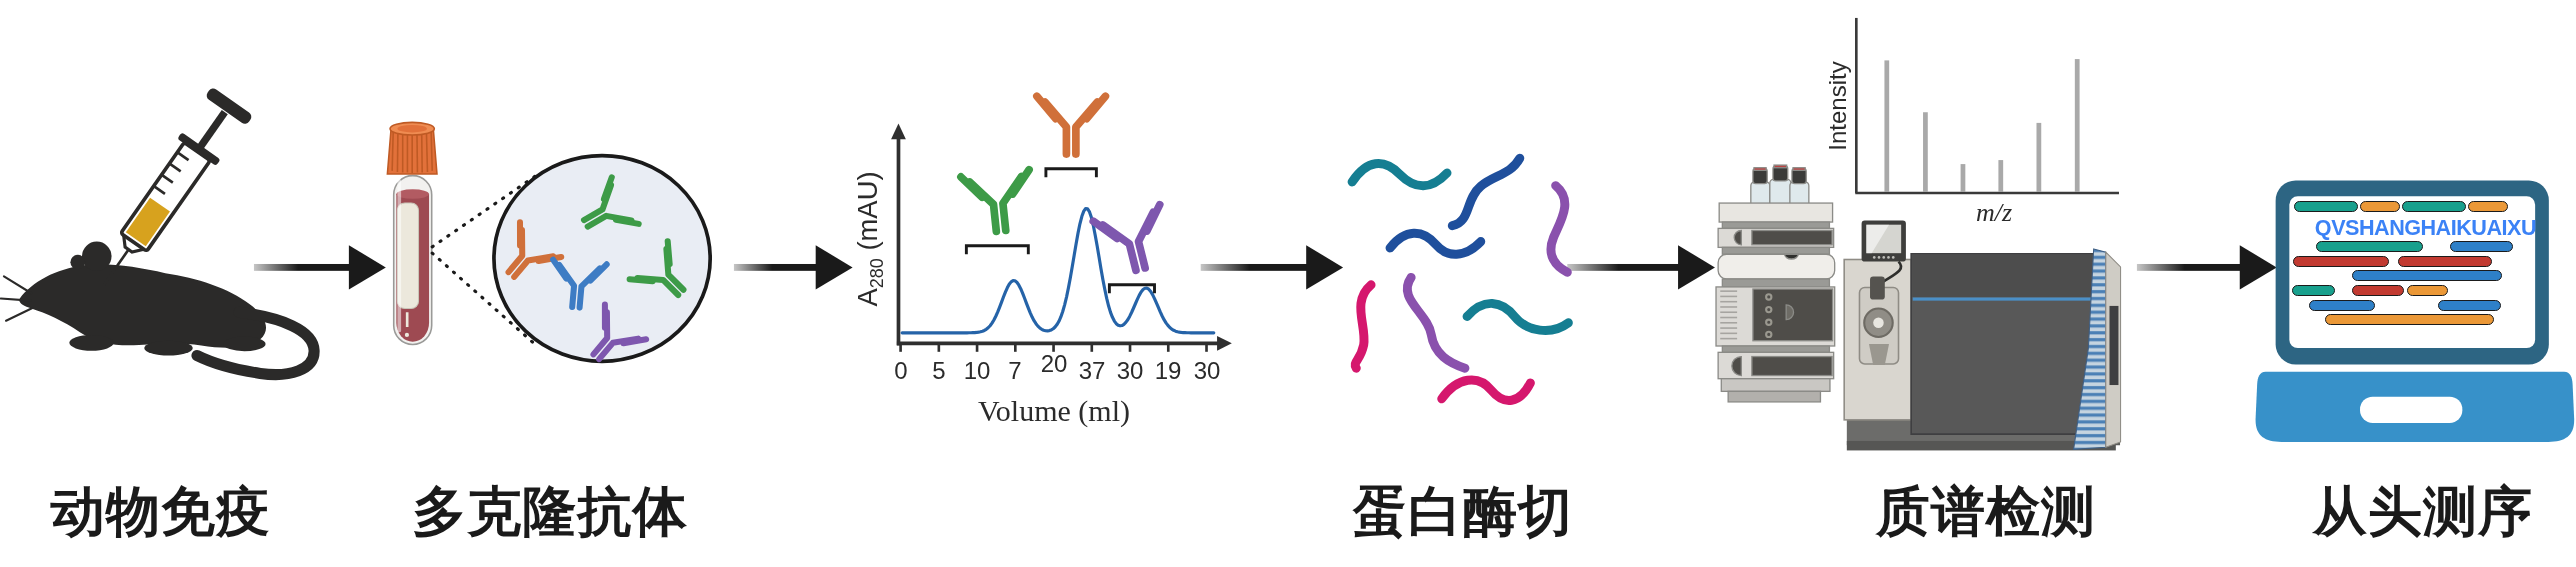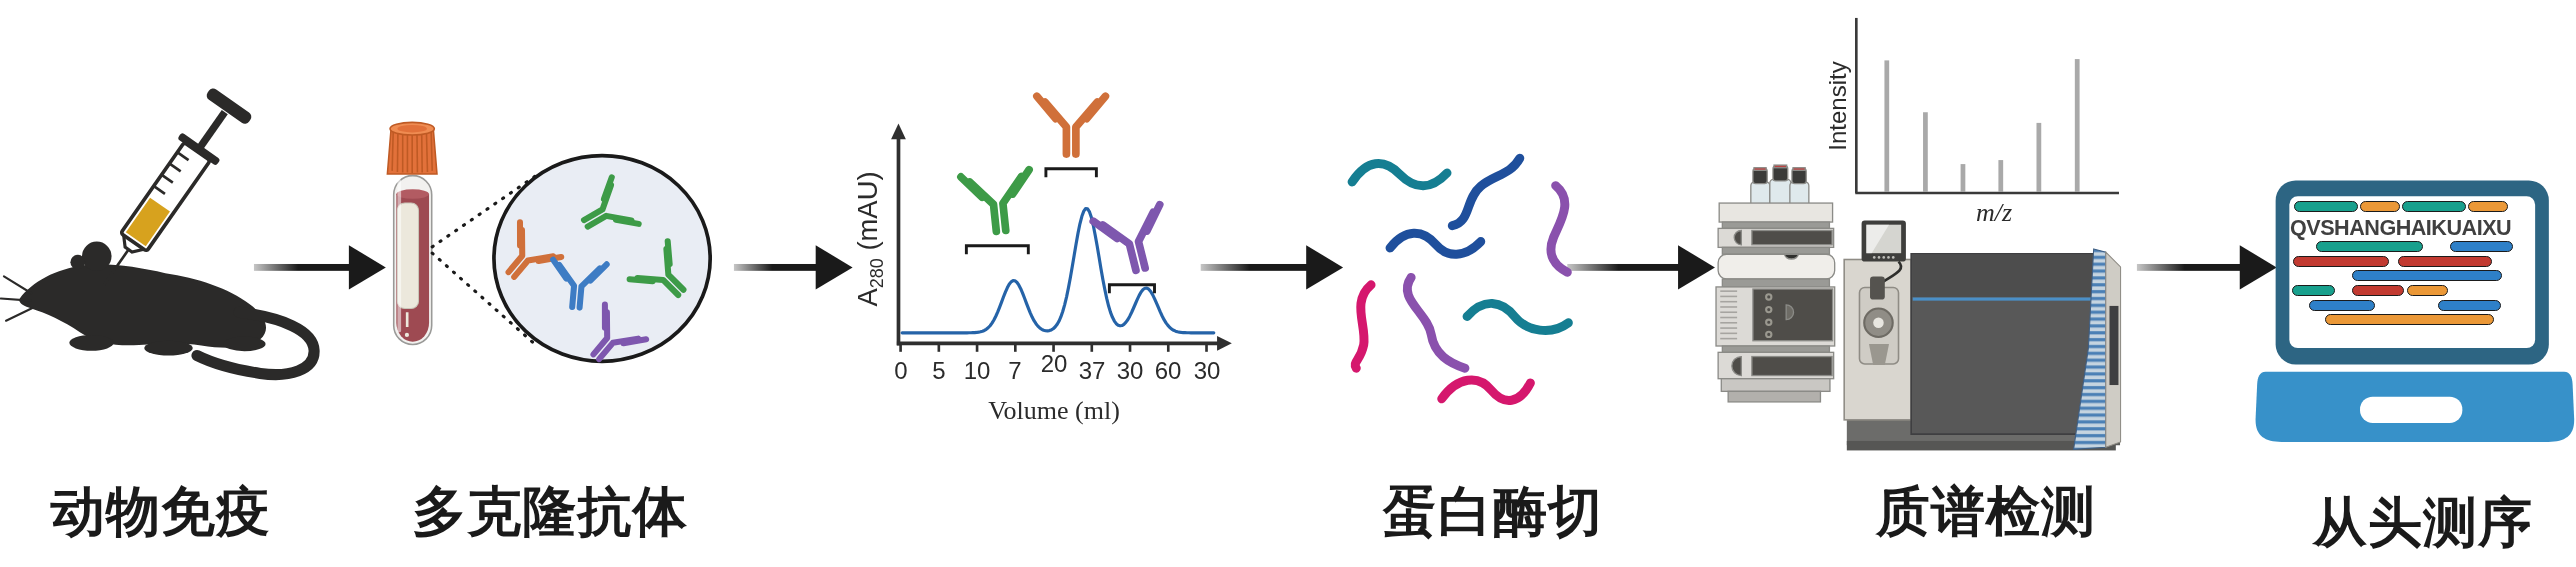--- a/index.html
+++ b/index.html
@@ -6,22 +6,22 @@
   .canvas{position:relative;width:2576px;height:567px;background:#ffffff;overflow:hidden;
           font-family:"Liberation Sans", sans-serif;}
   .layer{position:absolute;left:0;top:0;}
   .step-label{position:absolute;transform:translateX(-50%);font-size:54px;font-weight:700;
               color:#1a1a1a;white-space:nowrap;letter-spacing:1.1px;}
   .axis-text{position:absolute;color:#2b2b2b;white-space:nowrap;}
   .center{transform:translate(-50%,-50%);font-family:Liberation Serif, serif;}
   .rot90{transform:translate(-50%,-50%) rotate(-90deg);}
   .tick-label{position:absolute;width:32px;text-align:center;font-size:24px;color:#2b2b2b;}
   #laptop-screen{position:absolute;left:2290px;top:196px;width:246px;height:152px;}
-  #laptop-screen .seq{position:absolute;left:0;top:19px;width:100%;text-align:left;
-      font-size:21.6px;font-weight:700;letter-spacing:-0.5px;color:#404040;}
+  #laptop-screen .seq{position:absolute;left:0;top:19px;width:100%;text-align:right;
+      font-size:21.6px;font-weight:700;letter-spacing:-0.5px;color:#3b82f6;}
   .pill{position:absolute;height:11px;border:1.3px solid #1b1b1b;border-radius:6.3px;box-sizing:border-box;}
 </style>
 </head>
 <body>
 
 <div class="canvas">
 
   <svg class="layer" width="2576" height="567" viewBox="0 0 4881 1075">
     <defs>
       <g id="ab" fill="none" stroke="currentColor" stroke-width="13" stroke-linecap="round" stroke-linejoin="round">
@@ -281,30 +281,30 @@
       <path d="M 4294,705 H 4860 C 4872,705 4875,716 4876,728 L 4879,794 C 4880,826 4862,838 4830,838
                H 4324 C 4292,838 4274,826 4275,794 L 4278,728 C 4279,716 4282,705 4294,705 Z" fill="#3791c9"></path>
       <rect x="4473" y="752" width="194" height="50" rx="24" fill="#ffffff"></rect>
     </g>
   </svg>
 
   <div class="axis-text rot90" style="left:870px;top:239px;font-size:27.4px;">
     <span>A</span><span style="font-size:18px;vertical-align:-5.3px;">280</span>
     <span> </span><span>(mAU)</span>
   </div>
-  <div class="axis-text center" style="left:1054px;top:411px;font-size:26px;">Volume (ml)</div>
+  <div class="axis-text center" style="left:1054px;top:411px;font-size:30px;">Volume (ml)</div>
   <div id="chrom-ticklabels">
       <div class="tick-label" style="left: 885px; top: 357px;">0</div>
       <div class="tick-label" style="left: 923px; top: 357px;">5</div>
       <div class="tick-label" style="left: 961px; top: 357px;">10</div>
       <div class="tick-label" style="left: 999px; top: 357px;">7</div>
       <div class="tick-label" style="left: 1038px; top: 350px;">20</div>
       <div class="tick-label" style="left: 1076px; top: 357px;">37</div>
       <div class="tick-label" style="left: 1114px; top: 357px;">30</div>
-      <div class="tick-label" style="left: 1152px; top: 357px;">60</div>
+      <div class="tick-label" style="left: 1152px; top: 357px;">19</div>
       <div class="tick-label" style="left: 1191px; top: 357px;">30</div>
     </div>
 
   <div class="axis-text rot90" style="left:1838px;top:106px;font-size:24px;">Intensity</div>
   <div class="axis-text center" style="left:1994px;top:213px;font-size:26px;font-style:italic;">m/z</div>
 
   <div id="laptop-screen">
     <div class="seq">QVSHANGHAIKUAIXU</div>
   <div class="pill" style="left: 3.7px; top: 5.3px; width: 64px; background: rgb(24, 160, 141);"></div>
       <div class="pill" style="left: 70px; top: 5.3px; width: 40px; background: rgb(235, 152, 55);"></div>
@@ -318,17 +318,17 @@
       <div class="pill" style="left: 2.1px; top: 89px; width: 43px; background: rgb(24, 160, 141);"></div>
       <div class="pill" style="left: 62px; top: 89px; width: 52px; background: rgb(194, 58, 49);"></div>
       <div class="pill" style="left: 117px; top: 89px; width: 41px; background: rgb(235, 152, 55);"></div>
       <div class="pill" style="left: 19px; top: 104px; width: 66px; background: rgb(46, 128, 200);"></div>
       <div class="pill" style="left: 148px; top: 104px; width: 63px; background: rgb(46, 128, 200);"></div>
       <div class="pill" style="left: 35px; top: 118px; width: 169px; background: rgb(235, 152, 55);"></div>
     </div>
 
   <div class="step-label" style="left:161px;top:476px;">动物免疫</div>
   <div class="step-label" style="left:550px;top:476px;">多克隆抗体</div>
-  <div class="step-label" style="left:1493px;top:476px;">蛋白酶切</div>
+  <div class="step-label" style="left:1463px;top:476px;">蛋白酶切</div>
   <div class="step-label" style="left:1942px;top:476px;margin-left:44px;">质谱检测</div>
-  <div class="step-label" style="left:2423px;top:487px;text-align:right;">从头测序</div>
+  <div class="step-label" style="left:2423px;top:476px;text-align:right;">从头测序</div>
 </div>
 
 
 </body></html>

